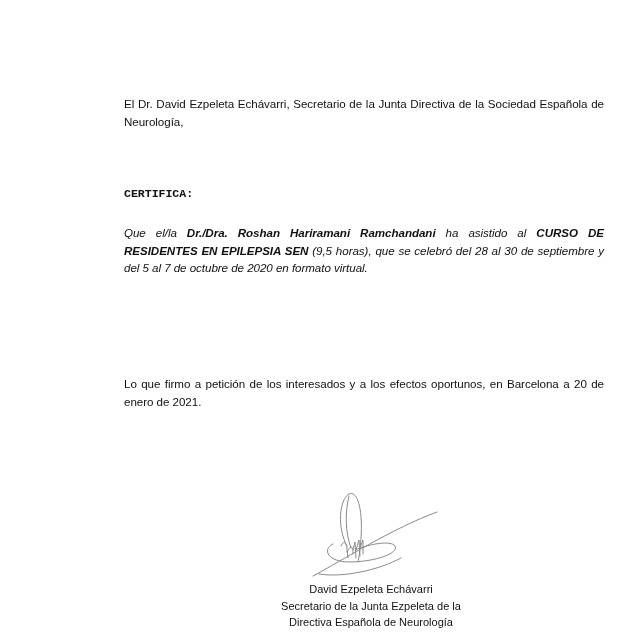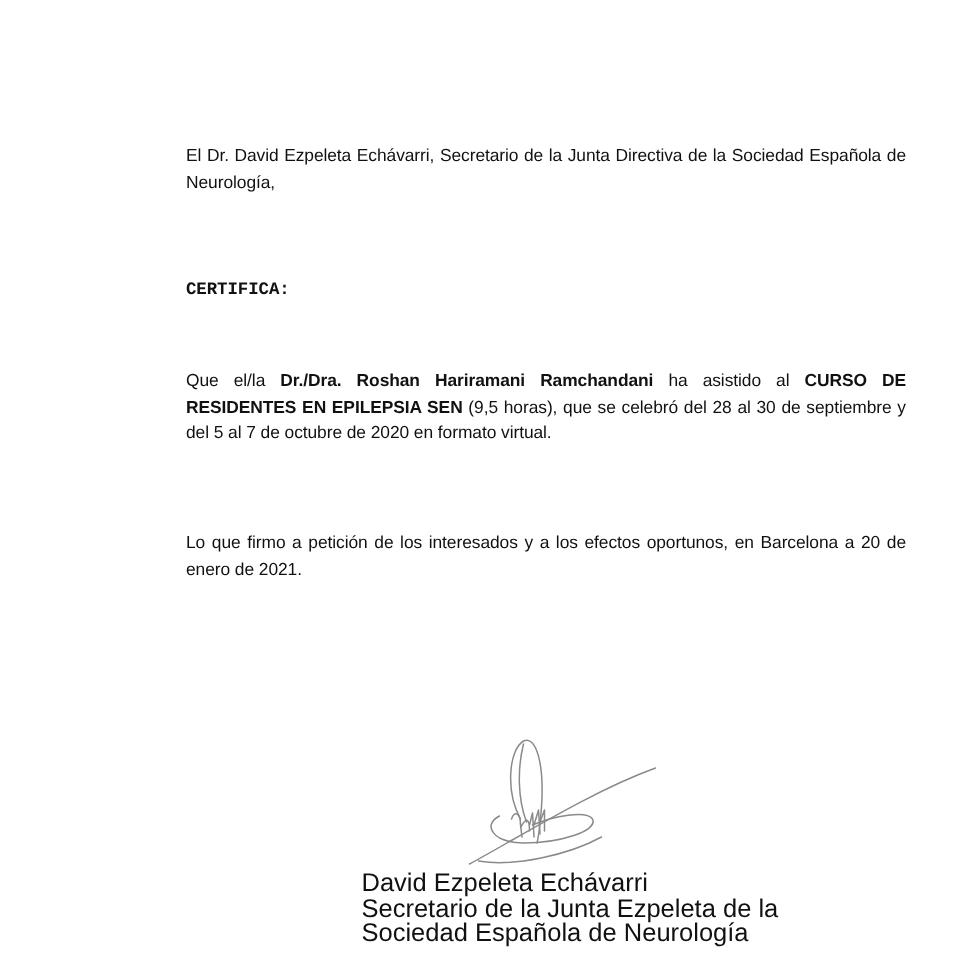--- a/index.html
+++ b/index.html
@@ -27,36 +27,37 @@
       left: 83px;
       width: 480px;
       font-size: 11.6px;
       line-height: 17.5px;
       text-align: justify;
       text-align-last: left;
       letter-spacing: -0.05px;
     }
     .p1 { top: 95px; }
     .p2 { top: 185px; font-weight: bold; font-family: Liberation Mono, monospace; }
-    .p3 { top: 245px; }
-    .p4 { top: 353px; }
+    .p3 { top: 224px; font-style: italic; }
+    .p4 { top: 375px; }
     b { font-weight: bold; }
     .signature {
       position: absolute;
       left: 262px;
       top: 488px;
       width: 140px;
       height: 92px;
     }
     .sig-block {
       position: absolute;
       left: 200px;
       top: 581px;
       width: 260px;
-      font-size: 17px;
+      text-align: center;
+      font-size: 11px;
       line-height: 16.5px;
     }
     .sig-block div { white-space: nowrap; }
   </style>
 </head>
 <body>
 
 <div class="page">
 
   <div class="para p1">El Dr. David Ezpeleta Echávarri, Secretario de la Junta Directiva de la Sociedad Española de Neurología,</div>
@@ -80,16 +81,16 @@
 
       <path d="M 30 56 C 18 62, 26 74, 46 74 C 70 74, 96 66, 92 58 C 88 52, 66 56, 52 62"></path>
 
       <path d="M 16 86 C 40 90, 76 82, 98 70"></path>
     </g>
   </svg>
 
   <div class="sig-block">
     <div>David Ezpeleta Echávarri</div>
     <div>Secretario de la Junta Ezpeleta de la</div>
-    <div>Sociedad Española de Neurología</div>
+    <div>Directiva Española de Neurología</div>
   </div>
 
 </div>
 
 </body></html>

